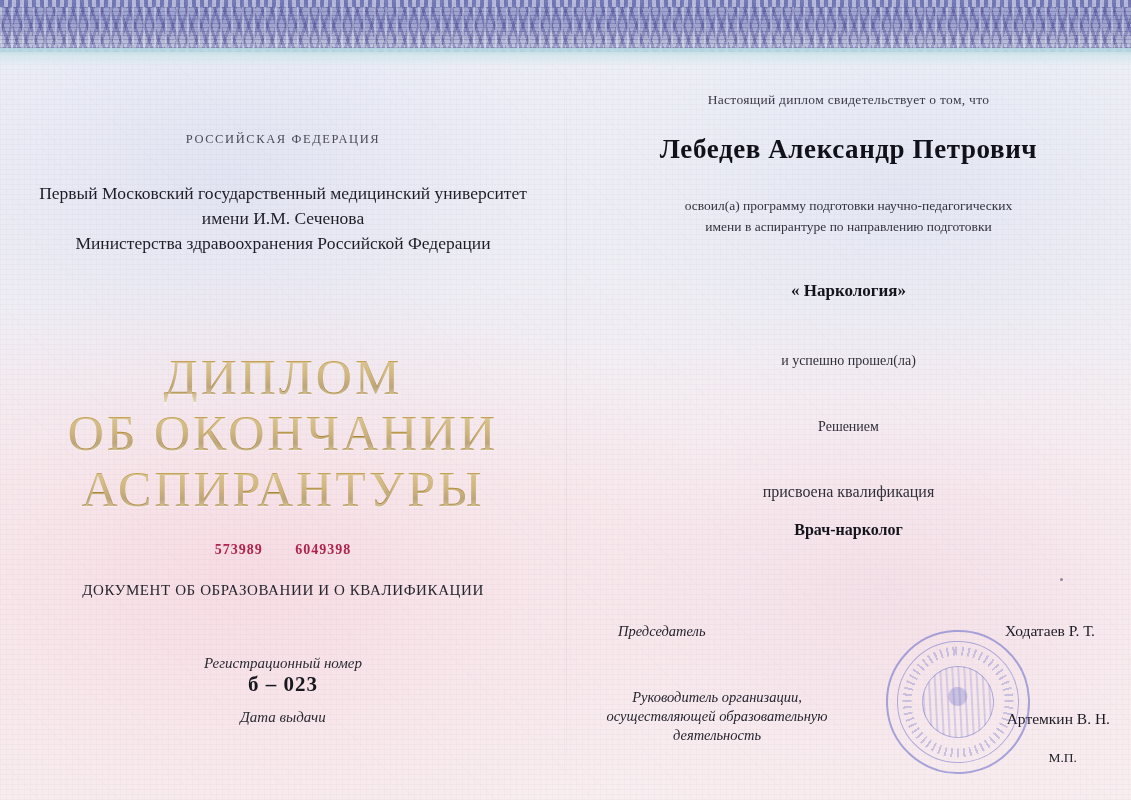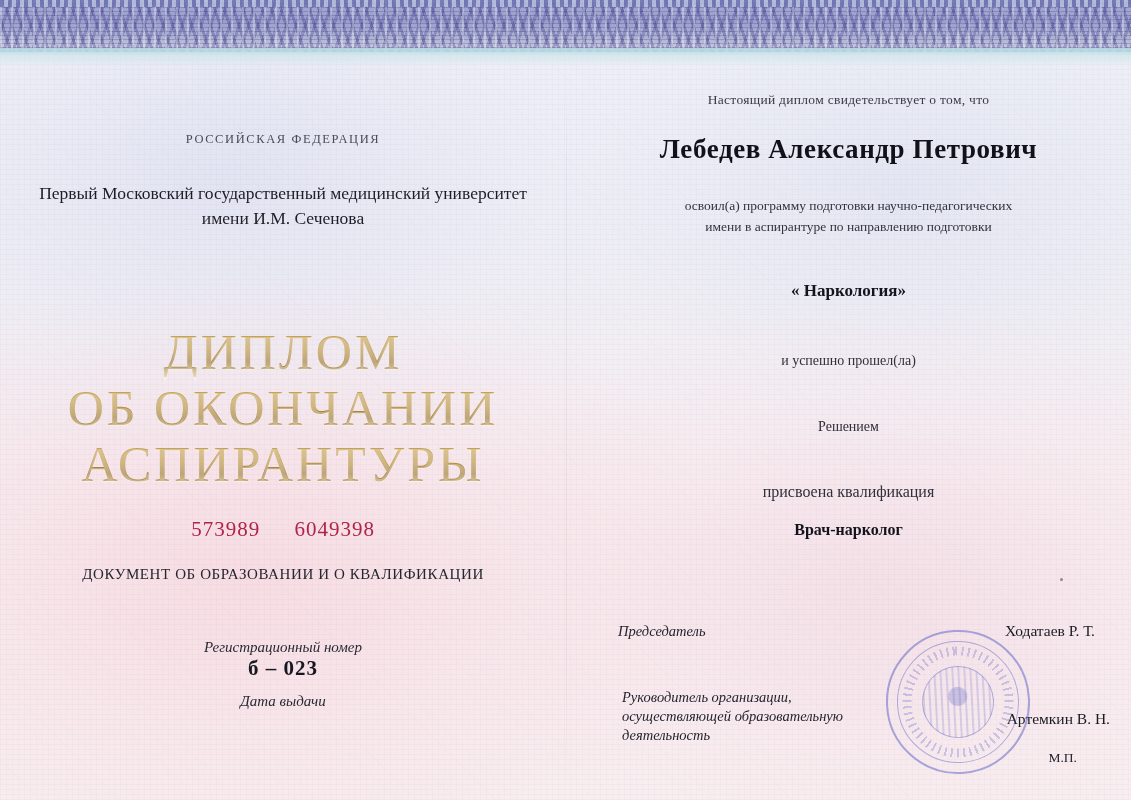--- a/index.html
+++ b/index.html
@@ -105,22 +105,22 @@
     color: transparent;
     text-shadow: 0 1px 0 rgba(255,255,255,.35);
   }
   .title-1 { font-size: 50px; }
   .title-2 { font-size: 50px; margin-top: 6px; }
   .title-3 { font-size: 50px; margin-top: 6px; }
 
   .serials {
     margin-top: 28px;
     color: #b0234a;
-    font-weight: normal;
-    font-size: 21px;
+    font-weight: bold;
+    font-size: 14px;
     letter-spacing: 1px;
   }
   .serials span { margin: 0 14px; }
 
   .doc-kind {
     margin-top: 24px;
     font-size: 15px;
     letter-spacing: .6px;
     color: #26262f;
   }
@@ -217,21 +217,21 @@
   }
   .sign-label {
     position: absolute;
     font-style: italic;
     font-size: 14.5px;
     line-height: 19px;
     color: #24242e;
     text-align: left;
   }
   .sign-chair-label { left: 52px; top: 22px; }
-  .sign-head-label  { left: 56px; top: 88px; width: 230px; }
+  .sign-head-label  { left: 36px; top: 88px; width: 230px; text-align: center; }
   .sign-name {
     position: absolute;
     font-size: 15.5px;
     color: #1a1a24;
     text-align: right;
   }
   .sign-chair-name { right: 36px; top: 22px; margin-left: 7px; }
   .sign-head-name  { right: 21px; top: 110px; }
   .mp {
     position: absolute;
@@ -313,20 +313,21 @@
 
   <div class="content">
 
     <div class="left-page">
 
       <div class="rf-line">РОССИЙСКАЯ ФЕДЕРАЦИЯ</div>
 
       <div class="univ">
         <div>Первый Московский государственный медицинский университет</div>
         <div>имени И.М. Сеченова</div>
+        <div>Министерства здравоохранения Российской Федерации</div>
       </div>
 
       <div class="title-block">
         <div class="title-line title-1">ДИПЛОМ</div>
         <div class="title-line title-2">ОБ ОКОНЧАНИИ</div>
         <div class="title-line title-3">АСПИРАНТУРЫ</div>
       </div>
 
       <div class="serials">
         <span>573989</span>

